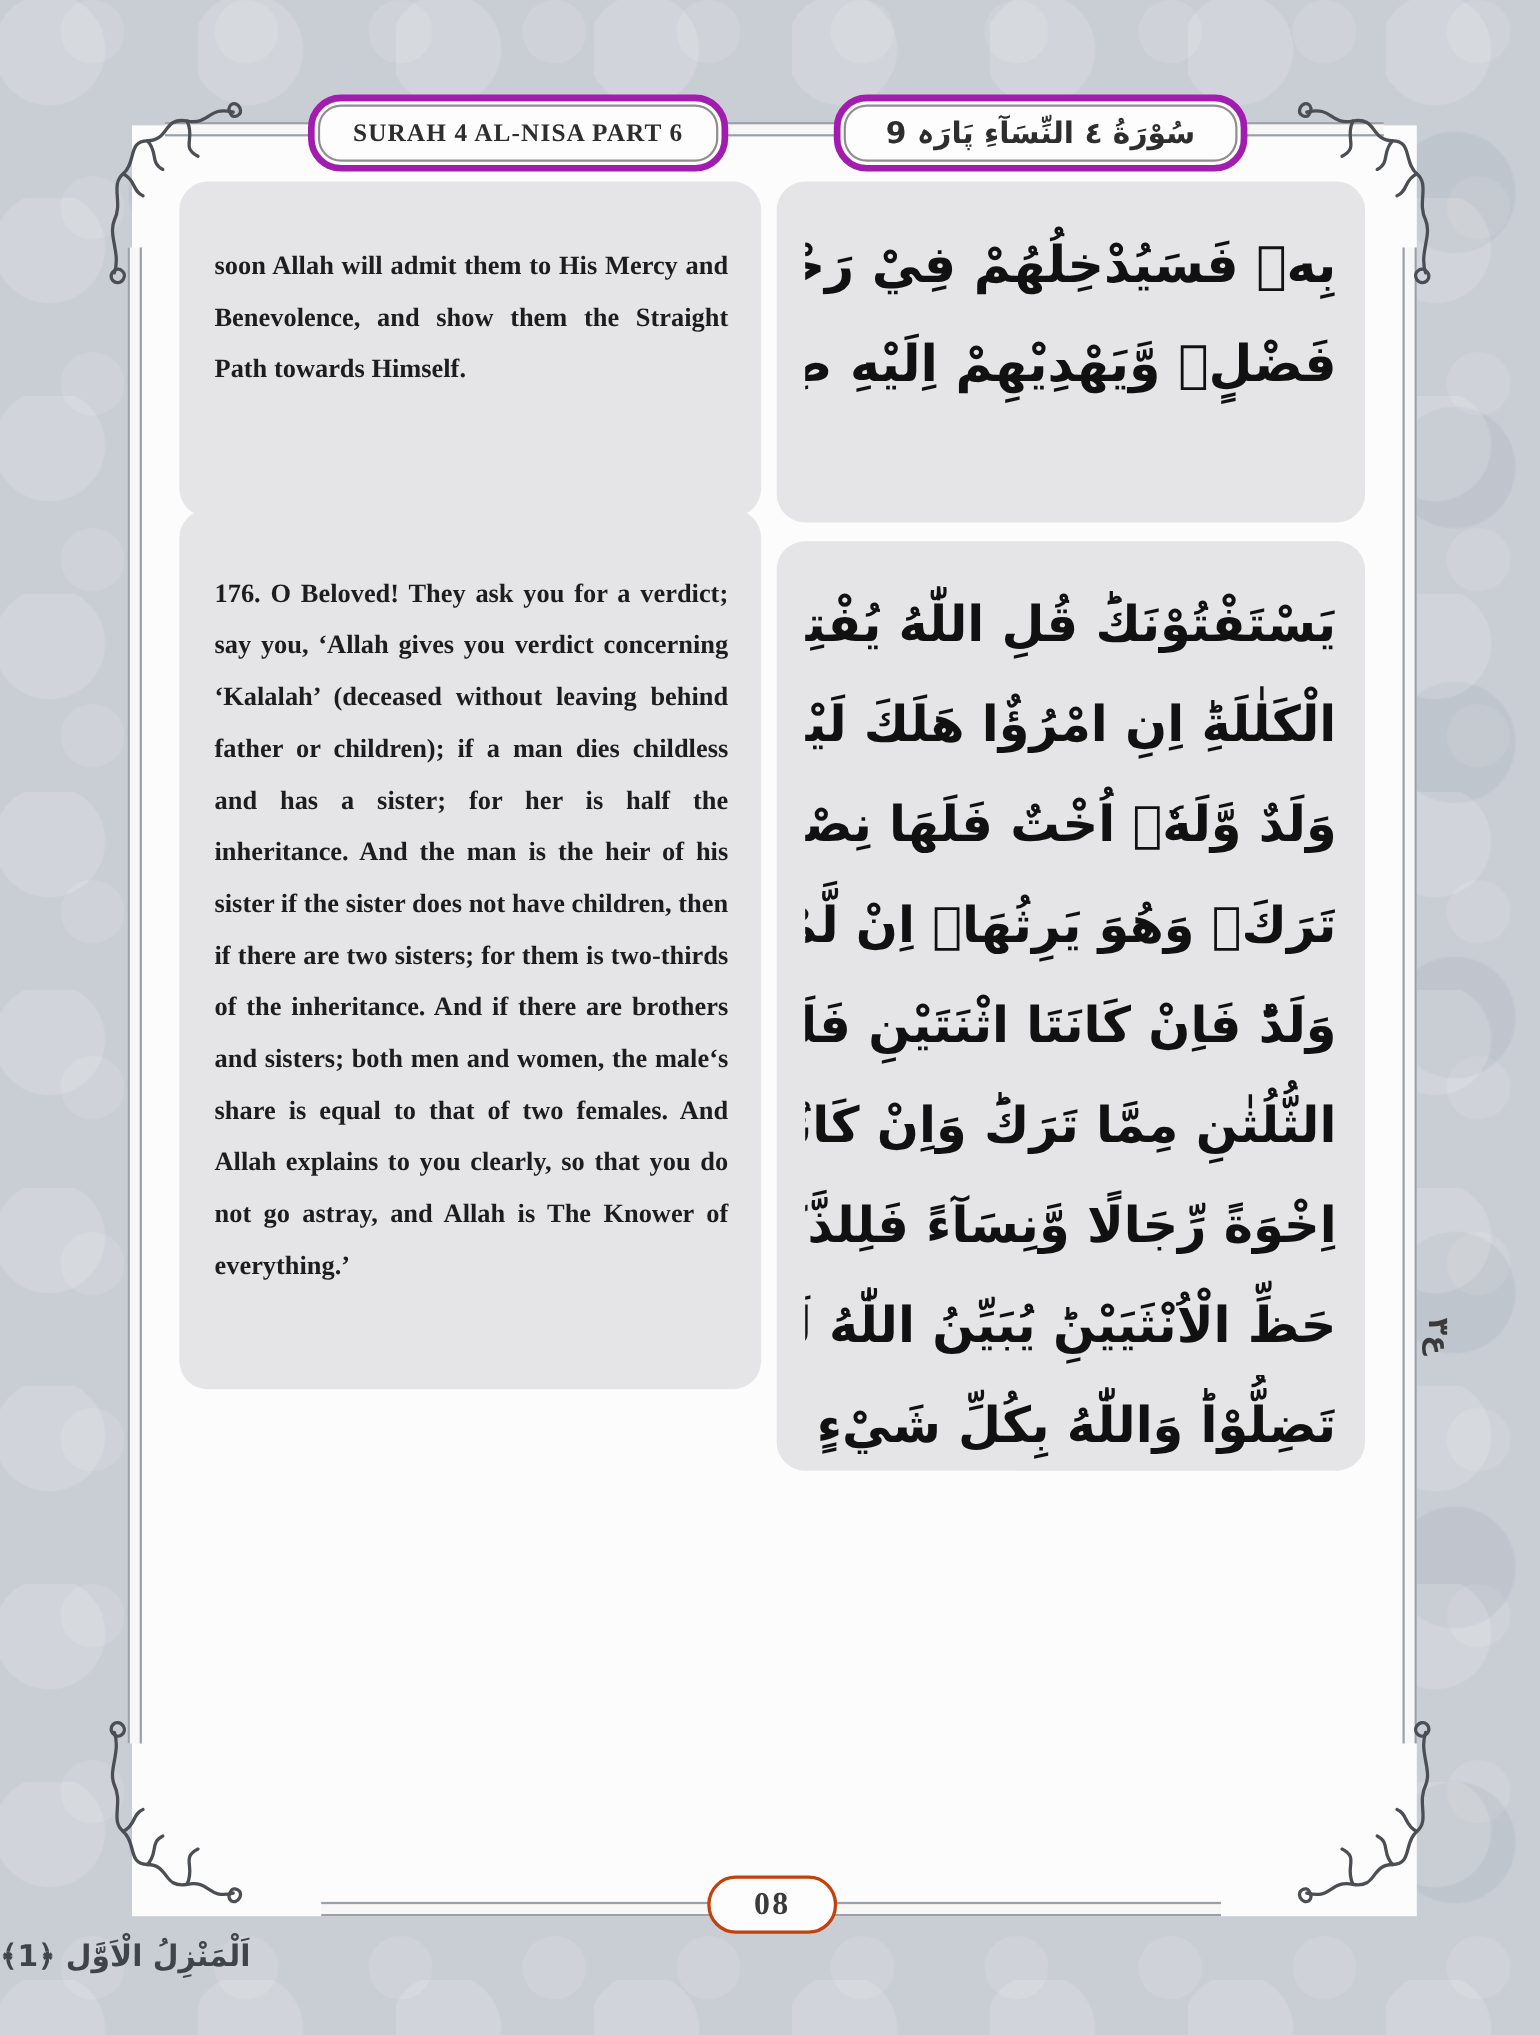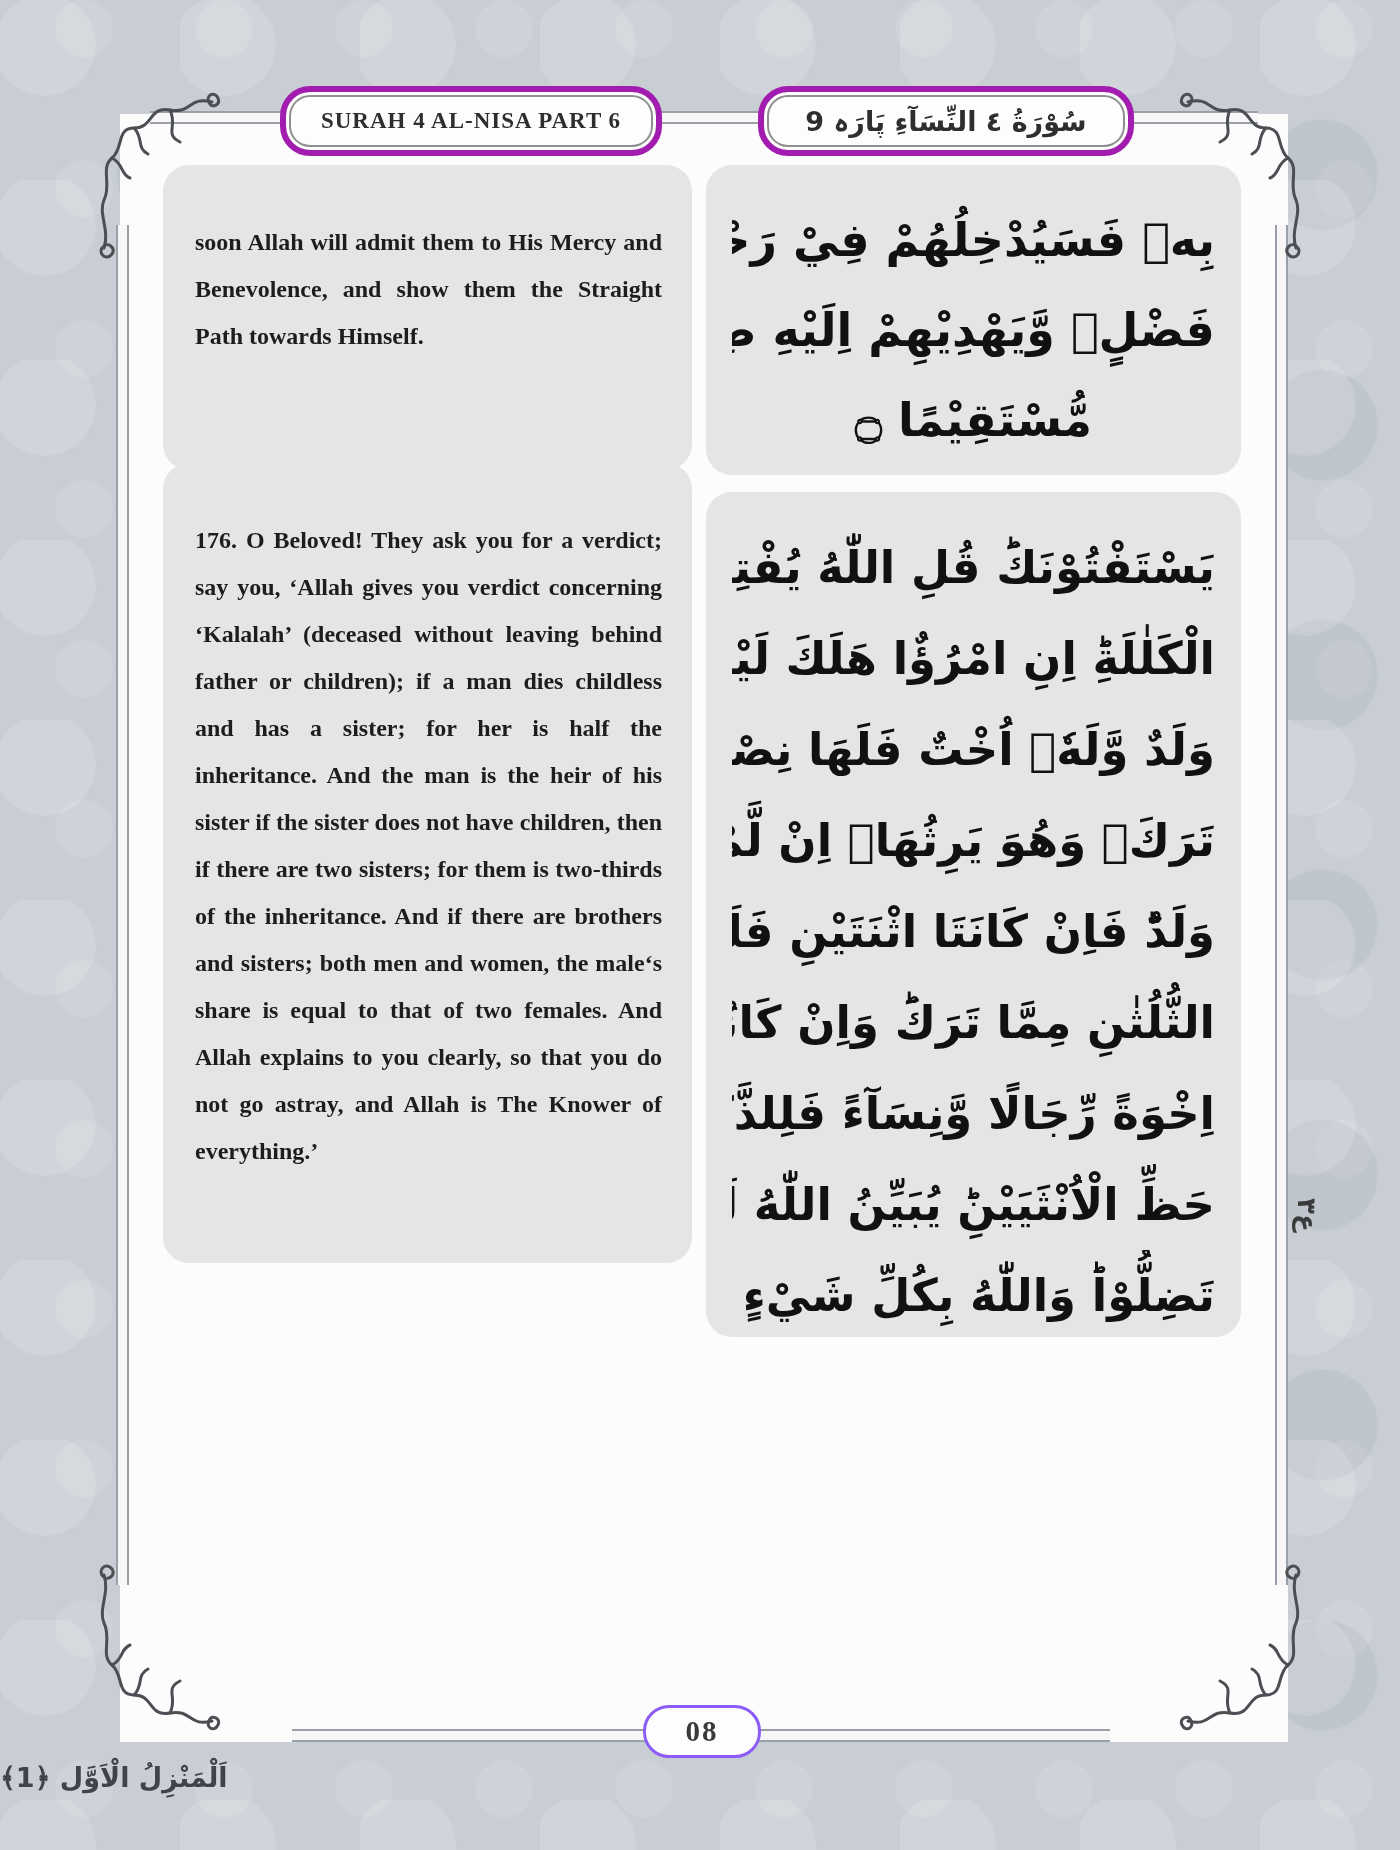--- a/index.html
+++ b/index.html
@@ -53,21 +53,21 @@
   .blk-ar2 .ar-line{line-height:91px;font-size:45px;}
   .ar-line.last{text-align-last:center;}
   
   .ruku{
     left:1322px;top:1198px;transform:rotate(90deg);transform-origin:top left;
     font-family:"DejaVu Sans",sans-serif;font-weight:bold;font-size:26px;color:#3a3a3a;letter-spacing:4px;
   }
   
   .page-oval{
     left:643px;top:1705px;width:112px;height:47px;background:#fdfdfd;
-    border:3px solid #8b5cf6;border-radius:26px;
+    border:3px solid #c2410c;border-radius:26px;
     display:flex;align-items:center;justify-content:center;
     font-family:"Liberation Serif",serif;font-weight:bold;font-size:29px;color:#3a3a3a;letter-spacing:2px;
   }
   .manzil{
     left:0;top:1762px;width:1240px;text-align:left;direction:rtl;
     font-family:"DejaVu Sans",sans-serif;font-weight:bold;font-size:27px;color:#3f434a;
   }
   .website{
     left:0;top:1856px;width:1400px;text-align:center;
     font-family:"Liberation Sans",sans-serif;font-weight:bold;font-size:25px;color:#2c2e31;letter-spacing:1px;
@@ -140,21 +140,20 @@
 </div>
 
 <div class="abs blk blk-en1">
   <div class="en-text">soon Allah will admit them to His Mercy and Benevolence, and show them the Straight Path towards Himself.</div>
 </div>
 
 <div class="abs blk blk-ar1">
   <div class="ar-text">
     <div class="ar-line">بِهٖ فَسَيُدْخِلُهُمْ فِيْ رَحْمَةٍ مِّنْهُ وَ</div>
     <div class="ar-line">فَضْلٍۙ وَّيَهْدِيْهِمْ اِلَيْهِ صِرَاطًا</div>
-    <div class="ar-line last">مُّسْتَقِيْمًا ۝</div>
   </div>
 </div>
 
 <div class="abs blk blk-en2">
   <div class="en-text">176. O Beloved! They ask you for a verdict; say you, ‘Allah gives you verdict concerning ‘Kalalah’ (deceased without leaving behind father or children); if a man dies childless and has a sister; for her is half the inheritance. And the man is the heir of his sister if the sister does not have children, then if there are two sisters; for them is two-thirds of the inheritance. And if there are brothers and sisters; both men and women, the male‘s share is equal to that of two females. And Allah explains to you clearly, so that you do not go astray, and Allah is The Knower of everything.’</div>
 </div>
 
 <div class="abs blk blk-ar2">
   <div class="ar-text">
     <div class="ar-line">يَسْتَفْتُوْنَكَؕ قُلِ اللّٰهُ يُفْتِيْكُمْ فِي</div>

